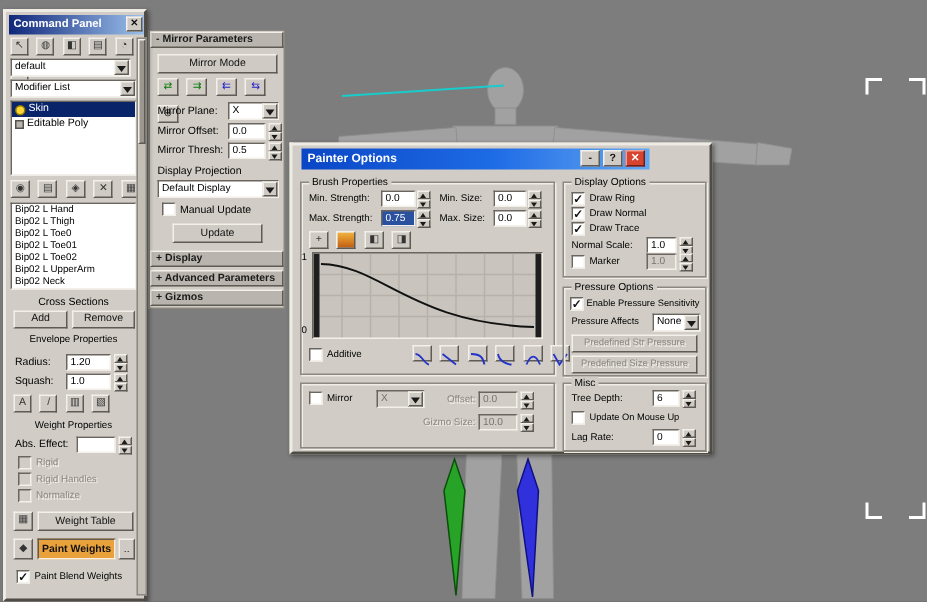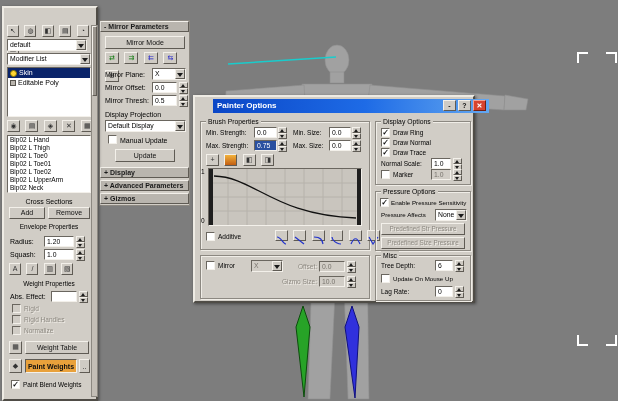--- a/index.html
+++ b/index.html
@@ -31,21 +31,21 @@
   .l7{position:absolute;font-size:7px;line-height:9px;white-space:nowrap;color:#000}
   .l65{position:absolute;font-size:6.5px;line-height:8px;white-space:nowrap;color:#000}
   .l62{position:absolute;font-size:6.2px;line-height:8px;white-space:nowrap;color:#000}
   .dis-t{color:#8d8981;text-shadow:1px 1px 0 #f1eee8}
   .ctr{text-align:center}
   .grp{position:absolute;border:1px solid #8c8881;box-shadow:1px 1px 0 #f0ede7, inset 1px 1px 0 #f0ede7}
   .glab{position:absolute;top:-5px;left:5px;background:#d1cdc6;font-size:6.8px;line-height:9px;padding:0 2px;color:#000;white-space:nowrap}
   .roll{position:absolute;background:#b9b5ae;border:1px solid;border-color:#f3f0ea #5f5b54 #5f5b54 #f3f0ea;font-size:7px;font-weight:bold;line-height:9px;padding-left:3px;color:#1a1a1a;white-space:nowrap;overflow:hidden}
   .cp-title{position:absolute;left:2px;top:2px;width:90px;height:13px;background:linear-gradient(90deg,#10277a,#9cc1ec);color:#fff;font-size:7.5px;font-weight:bold;line-height:12px;padding-left:3px;overflow:hidden}
   .tbtn{position:absolute;width:11px;height:10px;background:#cfcbc4;border:1px solid;border-color:#f3f0ea #5f5b54 #5f5b54 #f3f0ea;font-size:6.5px;line-height:8px;text-align:center;color:#111;font-weight:bold}
-  .dlg-title{position:absolute;left:18px;top:2px;width:276px;height:14px;background:linear-gradient(90deg,#0a46c6,#1e6be6 55%,#63a7f0);color:#fff;font-size:8px;font-weight:bold;line-height:13px;padding-left:4px}
+  .dlg-title{position:absolute;left:6px;top:2px;width:232px;height:14px;background:linear-gradient(90deg,#0a46c6,#1e6be6 55%,#63a7f0);color:#fff;font-size:8px;font-weight:bold;line-height:13px;padding-left:4px}
   .dbtn{position:absolute;top:1px;width:13px;height:11px;background:#cfcbc4;border:1px solid;border-color:#f3f0ea #5f5b54 #5f5b54 #f3f0ea;font-size:7px;line-height:9px;text-align:center;color:#111;font-weight:bold}
   .dbtn.red{background:#d6432f;color:#fff;border-color:#f0a093 #701f12 #701f12 #f0a093}
   .list{position:absolute;background:#fff;border:1px solid;border-color:#6a665f #f3f0ea #f3f0ea #6a665f;overflow:hidden}
   .lrow{font-size:6.5px;line-height:8px;padding-left:2px;white-space:nowrap;color:#000}
   .srow{font-size:7px;line-height:10px;padding-left:2px;white-space:nowrap;display:flex;align-items:center;gap:2px}
   .srow.sel{background:#0a246a;color:#fff}
   .bulb{display:inline-block;width:7px;height:7px;border-radius:50%;background:#ffd633;border:1px solid #8a7a00}
   .sqicon{display:inline-block;width:6px;height:6px;background:#b9b5ae;border:1px solid #55524c}
   .graph{position:absolute;border:1px solid;border-color:#6a665f #f3f0ea #f3f0ea #6a665f;background:#c9c5be}
   .pbtn{display:inline-block;width:13px;height:11px;background:#cfcbc4;border:1px solid;border-color:#f3f0ea #5f5b54 #5f5b54 #f3f0ea;margin-right:1px;vertical-align:top}
@@ -131,20 +131,24 @@
       <span>+</span>
       <span>Advanced Parameters</span>
     </div>
     <div class="roll" style="left:0;top:172px;width:89px;height:11px">
       <span>+</span>
       <span>Gizmos</span>
     </div>
   </div>
 
   <div class="abs win" style="left:2px;top:6px;width:96px;height:395px;z-index:3">
+    <div class="cp-title">
+      <span>Command Panel</span>
+      <span class="tbtn" style="right:1px;top:1px">✕</span>
+    </div>
     <div class="abs" style="left:3px;top:17px">
       <span class="ibtn">↖</span>
       <span class="ibtn">◍</span>
       <span class="ibtn">◧</span>
       <span class="ibtn">▤</span>
       <span class="ibtn">◔</span>
       <span class="ibtn">▦</span>
     </div>
     <div class="combo" style="left:3px;top:31px;width:80px">
       <span class="cval">default</span>

